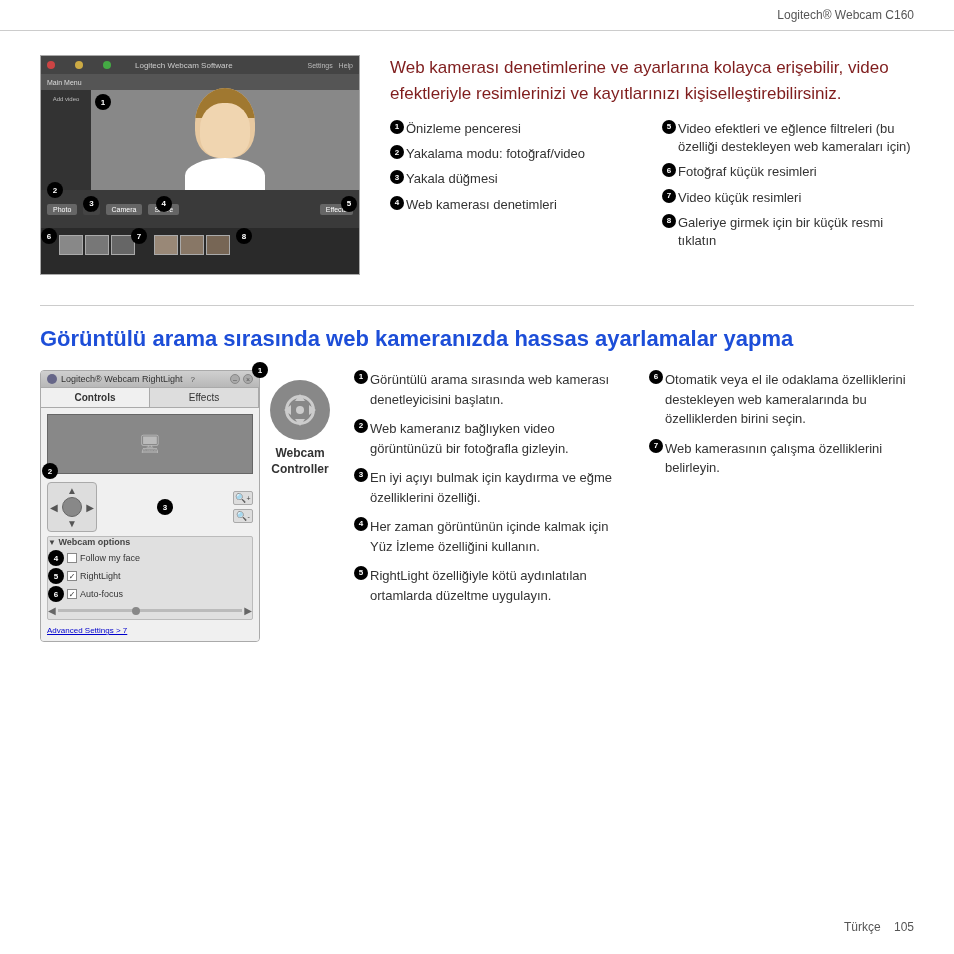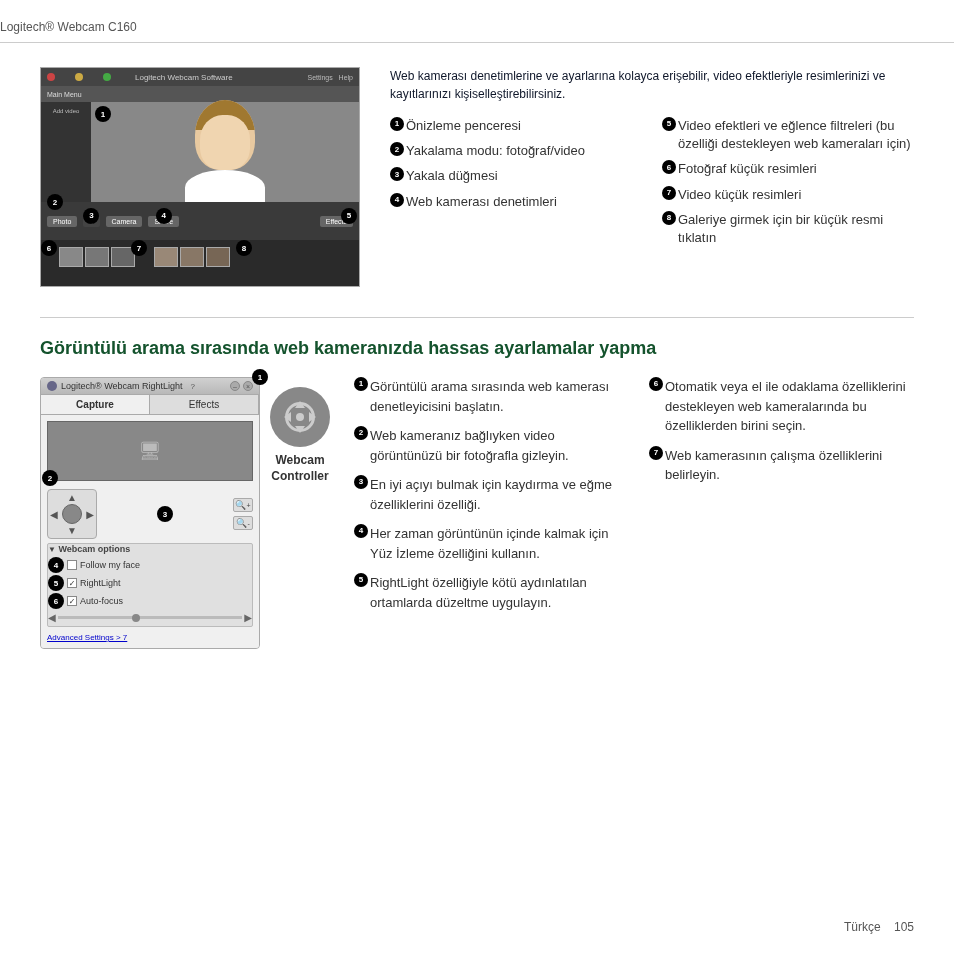--- a/index.html
+++ b/index.html
@@ -8,22 +8,22 @@
       background: #ffffff;
       width: 954px;
       min-height: 954px;
       position: relative;
       font-size: 13px;
       color: #222;
     }
 
     
     .header {
-      text-align: left;
-      padding: 20px 40px 8px 0;
+      text-align: right;
+      padding: 8px 40px 8px 0;
       font-size: 12px;
       color: #555;
       border-bottom: 1px solid #ccc;
     }
 
     
     .content {
       padding: 24px 40px 20px 40px;
     }
 
@@ -119,44 +119,44 @@
     }
 
     .section1-intro {
       font-size: 13px;
       line-height: 1.5;
       margin-bottom: 12px;
       color: #333;
     }
 
     .section1-intro2 {
-      font-size: 12px;
+      font-size: 17px;
       line-height: 1.5;
       margin-bottom: 14px;
-      color: #0f172a;
+      color: #7f1d1d;
     }
 
     .features-grid {
       display: grid;
       grid-template-columns: 1fr 1fr;
       gap: 0 20px;
     }
 
     
     .divider {
       border: none;
       border-top: 1px solid #ccc;
       margin: 10px 0 20px 0;
     }
 
     
     .section2-title {
-      font-size: 18px;
+      font-size: 22px;
       font-weight: bold;
-      color: #14532d;
+      color: #1d4ed8;
       margin-bottom: 18px;
     }
 
     .section2-body {
       display: flex;
       gap: 24px;
     }
 
     .section2-left {
       display: flex;
@@ -715,21 +715,21 @@
                   <span>Logitech® Webcam RightLight</span>
                   <span style="margin-left:4px;font-size:8px;color:#555;">?</span>
                 </div>
                 <div class="wc-win-btns">
                   <div class="wc-win-btn">–</div>
                   <div class="wc-win-btn">×</div>
                 </div>
               </div>
 
               <div class="wc-tabs">
-                <div class="wc-tab active">Capture</div>
+                <div class="wc-tab active">Controls</div>
                 <div class="wc-tab">Effects</div>
               </div>
 
               <div class="wc-body">
 
                 <div class="wc-preview">
                   <span style="font-size:18px;color:#bbb;">🖥</span>
 
                   <div class="badge" style="position:absolute;bottom:-6px;left:-6px;">2</div>
                 </div>

